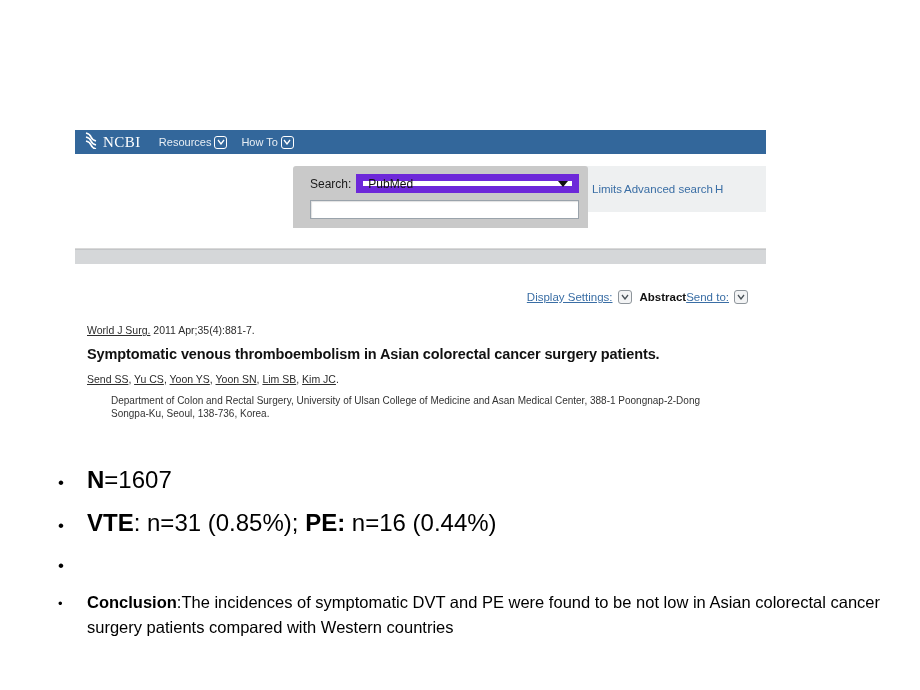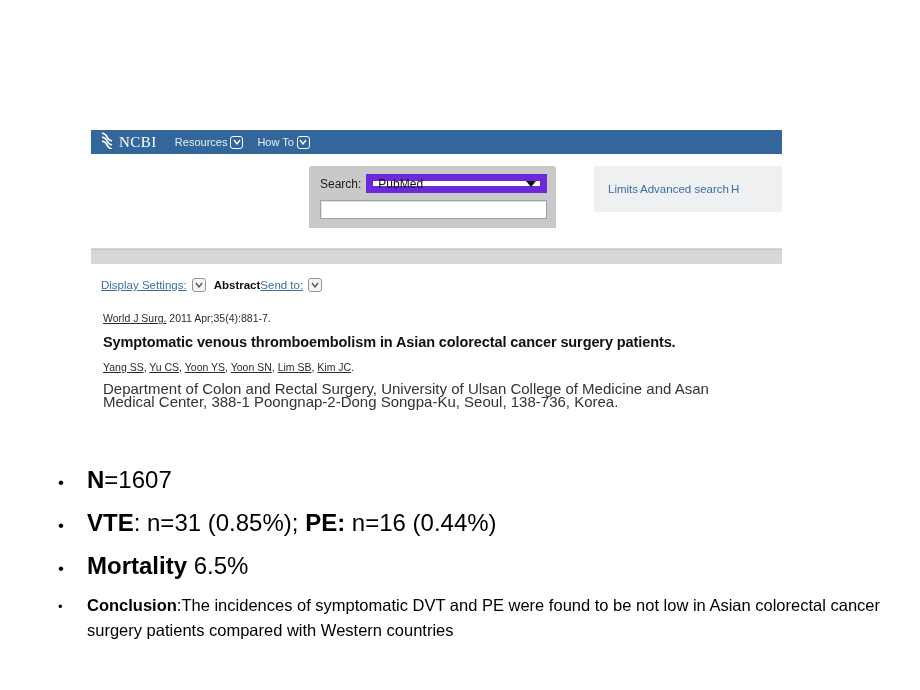--- a/index.html
+++ b/index.html
@@ -11,21 +11,21 @@
     height: 690px;
     background: #ffffff;
     font-family: "Liberation Sans", sans-serif;
     overflow: hidden;
     position: relative;
   }
 
   
   .pubmed-shot {
     position: absolute;
-    left: 91px;
+    left: 75px;
     top: 130px;
     width: 691px;
     background: #ffffff;
     font-family: "Liberation Sans", sans-serif;
   }
 
   
   .ncbi-bar {
     height: 24px;
     background: #33679b;
@@ -148,24 +148,24 @@
     font-size: 9.5px;
     color: #555f66;
     line-height: 12px;
   }
 
   
   .search-panel {
     position: absolute;
     left: 218px;
     top: 12px;
-    width: 247px;
+    width: 295px;
     background: #c9c9c9;
     border-radius: 3px 3px 0 0;
-    padding: 8px 9px 9px 11px;
+    padding: 8px 9px 9px 17px;
     box-sizing: border-box;
   }
   .search-row {
     display: flex;
     align-items: center;
     gap: 5px;
   }
   .search-label {
     font-size: 12px;
     color: #1a1a1a;
@@ -223,22 +223,22 @@
     background: #d5d7d9;
     border-top: 1px solid #c3c5c7;
   }
 
   
   .disp-bar {
     height: 34px;
     background: #ffffff;
     display: flex;
     align-items: center;
-    padding: 4px 18px 0 10px;
-    justify-content: flex-start;
+    padding: 16px 18px 0 10px;
+    justify-content: flex-end;
   }
   .disp-left, .disp-right {
     display: flex;
     align-items: center;
     gap: 5px;
   }
   .link-ul {
     font-size: 11.5px;
     color: #3a6ea5;
     text-decoration: underline;
@@ -287,24 +287,25 @@
   .authors {
     font-size: 10.5px;
     color: #2c2c2c;
     margin-bottom: 9px;
   }
   .authors a {
     color: #2c2c2c;
     text-decoration: underline;
   }
   .affil {
-    font-size: 15px;
+    font-size: 10px;
     color: #333333;
     line-height: 13px;
     max-width: 625px;
+    margin-left: 24px;
   }
 
   
   .bullets {
     position: absolute;
     left: 45px;
     top: 460px;
     width: 840px;
   }
   .bullet {
@@ -416,21 +417,21 @@
 
   <div class="record">
     <div class="cite-line">
       <span class="cite-journal">World J Surg.</span>
       <span>2011 Apr;35(4):881-7.</span>
     </div>
 
     <div class="art-title">Symptomatic venous thromboembolism in Asian colorectal cancer surgery patients.</div>
 
     <div class="authors">
-      <a>Yang SS</a><span>, </span><a>Yu CS</a><span>, </span><a>Yoon YS</a><span>, </span><a>Yoon SN</a><span>, </span><a>Lim SB</a><span>, </span><a>Kim JC</a><span>.</span>
+      <a>Send SS</a><span>, </span><a>Yu CS</a><span>, </span><a>Yoon YS</a><span>, </span><a>Yoon SN</a><span>, </span><a>Lim SB</a><span>, </span><a>Kim JC</a><span>.</span>
     </div>
 
     <div class="affil">Department of Colon and Rectal Surgery, University of Ulsan College of Medicine and Asan Medical Center, 388-1 Poongnap-2-Dong Songpa-Ku, Seoul, 138-736, Korea.</div>
   </div>
 
 </div>
 
 <div class="bullets">
 
   <div class="bullet b-lg">
@@ -438,21 +439,20 @@
     <span class="txt"><b>N</b><span>=1607</span></span>
   </div>
 
   <div class="bullet b-lg">
     <span class="dot">•</span>
     <span class="txt"><b>VTE</b><span>: n=31 (0.85%); </span><b>PE:</b><span> n=16 (0.44%)</span></span>
   </div>
 
   <div class="bullet b-lg">
     <span class="dot">•</span>
-    <span class="txt"><b>Mortality</b><span> 6.5%</span></span>
   </div>
 
   <div class="bullet b-sm">
     <span class="dot">•</span>
     <span class="txt"><b>Conclusion</b><span>:The incidences of symptomatic DVT and PE were found to be not low in Asian colorectal cancer surgery patients compared with Western countries</span></span>
   </div>
 
 </div>
 
 </body></html>

